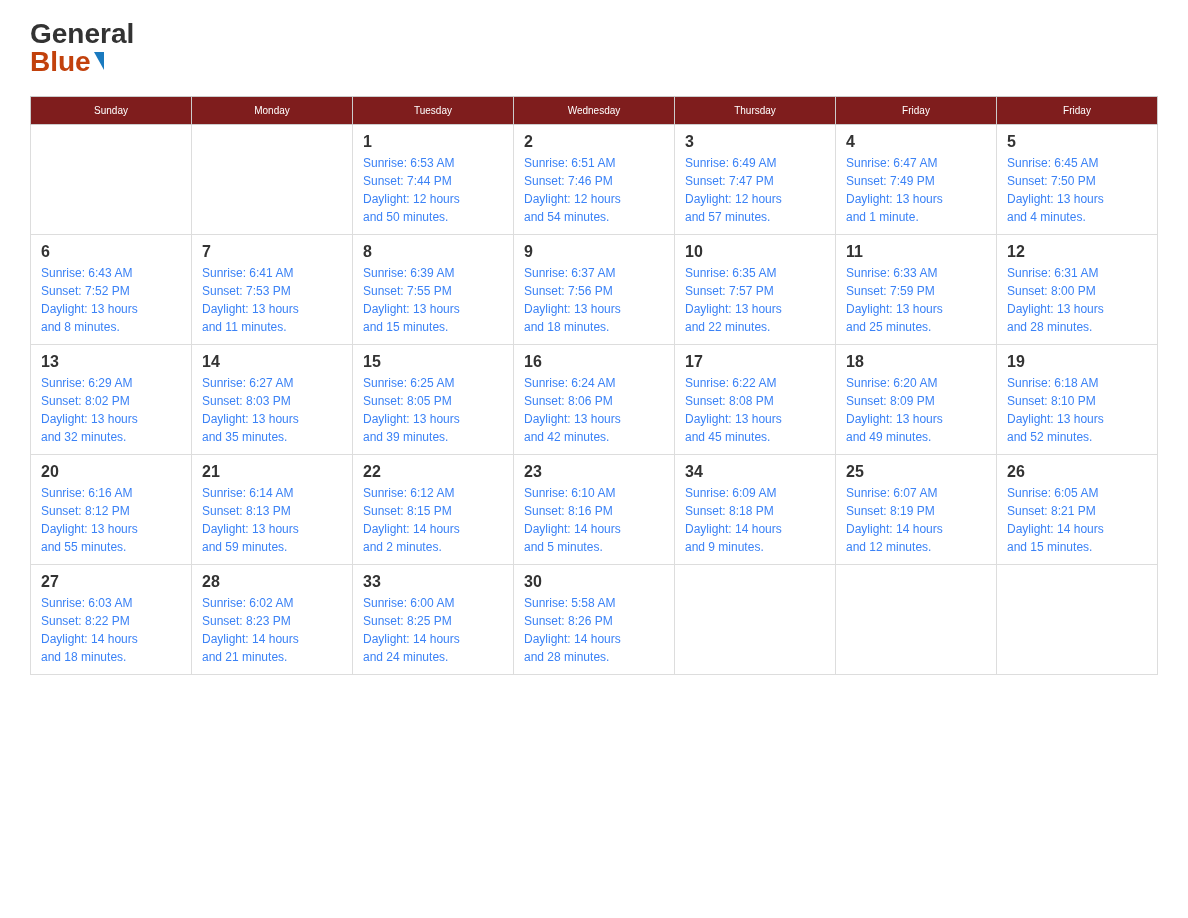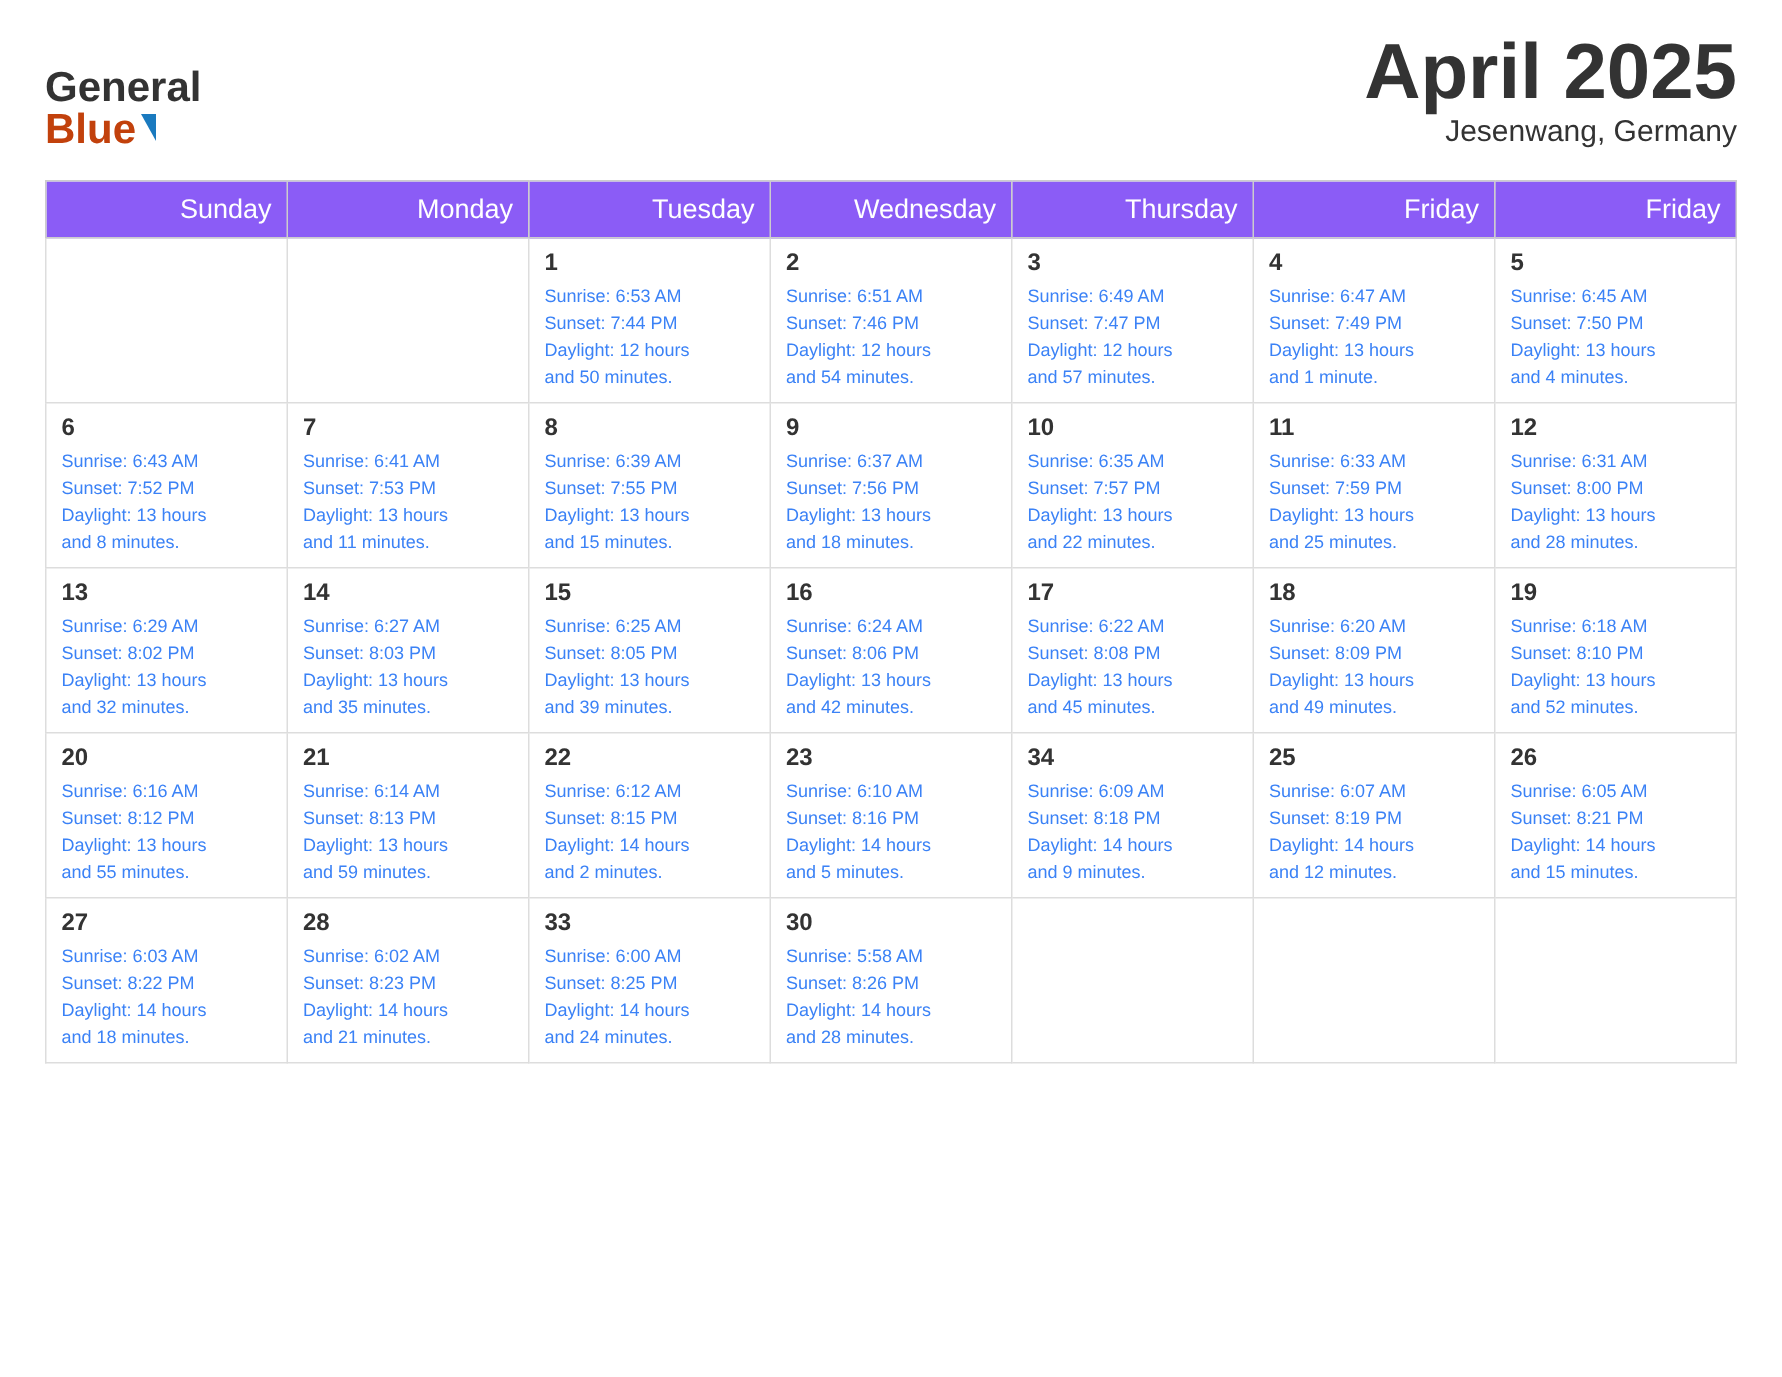--- a/index.html
+++ b/index.html
@@ -5,21 +5,21 @@
     * { box-sizing: border-box; margin: 0; padding: 0; }
     body {
       font-family: Arial, sans-serif;
       background: #fff;
       color: #333;
       padding: 20px 30px;
     }
     .header {
       display: flex;
       justify-content: space-between;
-      align-items: flex-end;
+      align-items: center;
       margin-bottom: 20px;
     }
     .logo {
       display: flex;
       flex-direction: column;
       align-items: flex-start;
     }
     .logo-general {
       font-size: 28px;
       font-weight: bold;
@@ -56,26 +56,26 @@
     .location-title {
       font-size: 20px;
       color: #333;
       font-weight: normal;
     }
     .calendar-table {
       width: 100%;
       border-collapse: collapse;
     }
     .calendar-table thead tr th {
-      background-color: #8b5cf6;
+      background-color: #7f1d1d;
       color: #fff;
-      font-size: 18px;
+      font-size: 10px;
       font-weight: normal;
       padding: 8px 10px;
-      text-align: right;
+      text-align: center;
       border: 1px solid #ccc;
     }
     .calendar-table tbody tr td {
       vertical-align: top;
       padding: 8px 10px;
       border: 1px solid #ddd;
       width: 14.28%;
       min-height: 90px;
     }
     .day-number {
@@ -100,24 +100,20 @@
 </head>
 <body>
 
 <div class="header">
   <div class="logo">
     <div class="logo-general">General</div>
     <div class="logo-blue">
       <span>Blue</span>
       <span class="logo-triangle"></span>
     </div>
-  </div>
-  <div class="title-area">
-    <div class="month-title">April 2025</div>
-    <div class="location-title">Jesenwang, Germany</div>
   </div>
 </div>
 
 <table class="calendar-table">
   <thead>
     <tr>
       <th>Sunday</th>
       <th>Monday</th>
       <th>Tuesday</th>
       <th>Wednesday</th>

